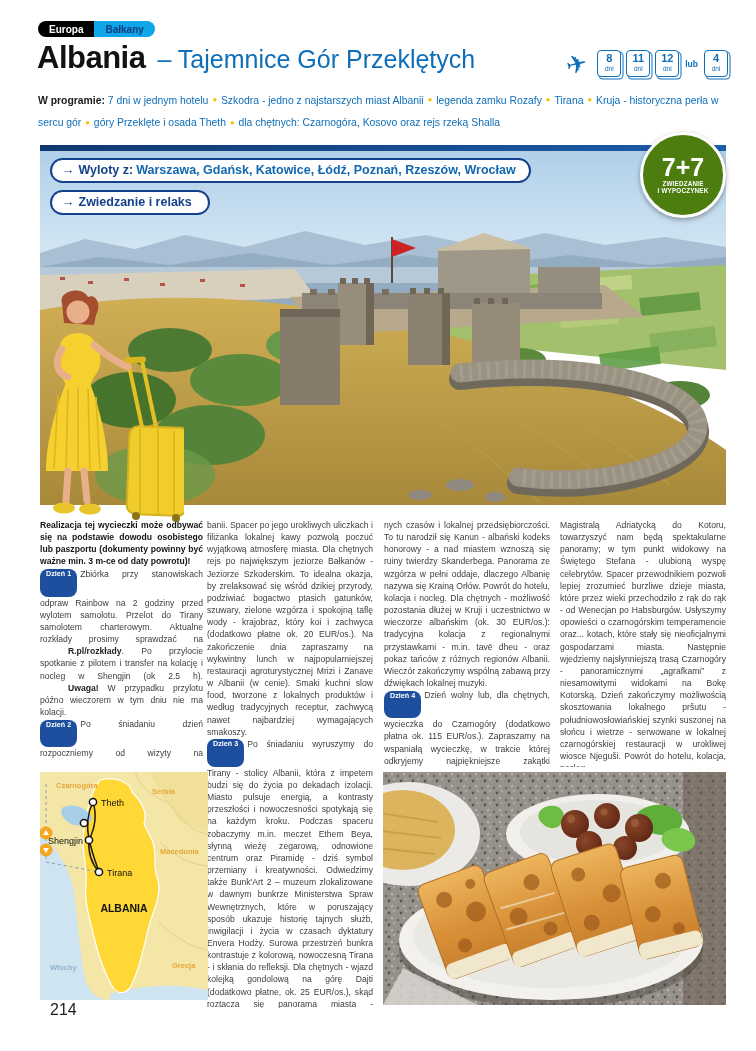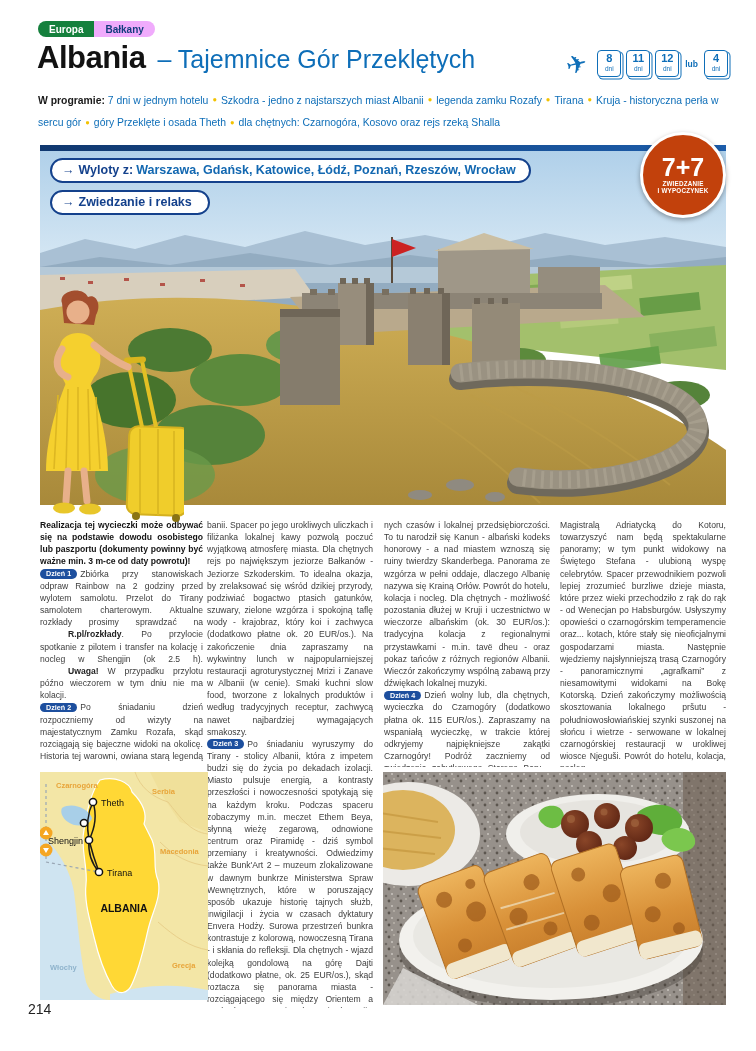--- a/index.html
+++ b/index.html
@@ -2,22 +2,22 @@
 <html lang="pl"><head>
 <meta charset="utf-8">
 <style>
   html,body{margin:0;padding:0;background:#e9e9e9;}
   #page{position:relative;width:756px;height:1051px;background:#fff;margin:0 auto;
         font-family:"Liberation Sans","DejaVu Sans",sans-serif;overflow:hidden;}
 
   
   .region-tags{position:absolute;left:38px;top:21px;display:flex;}
   .tag{font-size:10px;font-weight:bold;padding:2.5px 11px;line-height:11px;}
-  .tag-0{background:#15803d;color:#fff;border-radius:9px 0 0 9px;}
-  .tag-1{background:#f0abfc;color:#123c7d;border-radius:0 9px 9px 0;}
+  .tag-0{background:#000000;color:#fff;border-radius:9px 0 0 9px;}
+  .tag-1{background:#0ea5e9;color:#123c7d;border-radius:0 9px 9px 0;}
 
   
   .title-row{position:absolute;left:37px;top:40px;white-space:nowrap;}
   .title{font-size:31px;font-weight:800;color:#121212;letter-spacing:-.5px;}
   .subtitle{font-size:25px;color:#0e6eb8;font-weight:500;margin-left:12px;}
 
   
   .durations{position:absolute;right:28px;top:50px;display:flex;align-items:center;gap:5px;}
   .plane-icon{color:#0e6eb8;font-size:25px;transform:rotate(-14deg);margin-right:5px;line-height:24px;}
   .dur-badge{width:22px;height:25px;border:1.5px solid #0e6eb8;border-radius:4px;background:#fff;
@@ -40,42 +40,42 @@
                background:linear-gradient(90deg,#10386f,#1c5dab);z-index:3;}
   .hero-photo{position:absolute;inset:0;}
   .pill{position:absolute;background:#fff;border:2px solid #14418c;border-radius:16px;
         padding:3px 13px 4px 10px;font-size:12.5px;white-space:nowrap;z-index:4;}
   .pill1{left:10px;top:13px;}
   .pill2{left:10px;top:45px;}
   .pill-arrow{color:#14418c;font-weight:bold;margin-right:4px;}
   .pill-label{color:#14418c;font-weight:bold;margin-right:3px;}
   .pill-text{color:#1368b1;font-weight:600;}
   .badge77{position:absolute;left:600px;top:-13px;width:80px;height:80px;border-radius:50%;
-           background:#c2410c;border:3px solid #fff;box-shadow:0 2px 5px rgba(0,0,0,.35);
+           background:#4d7c0f;border:3px solid #fff;box-shadow:0 2px 5px rgba(0,0,0,.35);
            display:flex;flex-direction:column;align-items:center;justify-content:center;z-index:5;}
   .badge77-title{font-size:25px;font-weight:800;color:#fff;line-height:23px;}
   .badge77-sub{font-size:6.3px;font-weight:bold;color:#fff;text-align:center;line-height:7.5px;
                letter-spacing:.2px;margin-top:1px;}
   .woman{position:absolute;left:-16px;top:140px;width:160px;height:238px;z-index:4;}
 
   
   .col{position:absolute;font-size:8.6px;line-height:12.15px;color:#3d3d3d;text-align:justify;overflow:hidden;}
   #col0{left:40px;top:519px;width:163px;height:242px;}
   #col1{left:207px;top:519px;width:166px;height:489px;}
   #col2{left:384px;top:519px;width:166px;height:248px;}
   #col3{left:560px;top:519px;width:166px;height:248px;}
   .seg-intro{font-weight:bold;color:#141414;}
   .seg-bold{font-weight:bold;color:#232323;margin-left:28px;}
   .day-badge{display:inline-block;background:#1d4f9e;color:#fff;font-size:7.2px;font-weight:bold;
-             border-radius:8px;padding:1px 6px 0;line-height:8.5px;vertical-align:.5px;margin-right:3px;}
+             border-radius:8px;padding:1px 6px 18px;line-height:8.5px;vertical-align:.5px;margin-right:3px;}
 
   
   .map{position:absolute;left:40px;top:772px;width:168px;height:228px;}
   .food{position:absolute;left:383px;top:772px;width:343px;height:233px;}
-  .page-num{position:absolute;left:28px;top:1001px;font-size:14px;color:#222;}
+  .page-num{position:absolute;left:50px;top:1001px;font-size:16px;color:#222;}
   svg text{font-family:"Liberation Sans","DejaVu Sans",sans-serif;}
 </style>
 </head>
 <body>
 
 <div id="page">
 
   <div class="region-tags">
     <span class="tag tag-0">Europa</span>
     <span class="tag tag-1">Bałkany</span>

